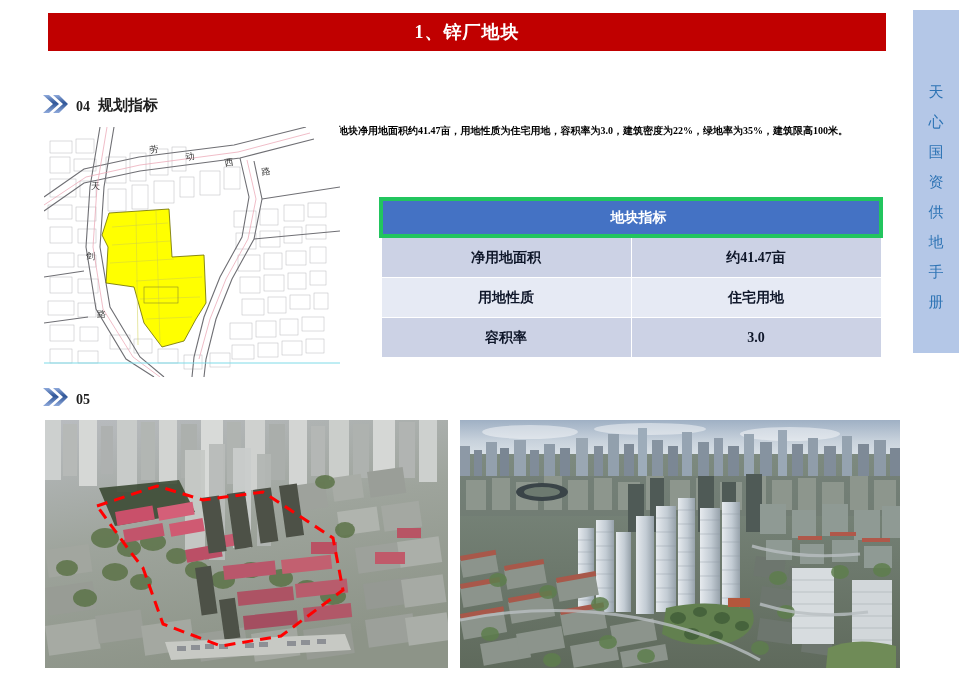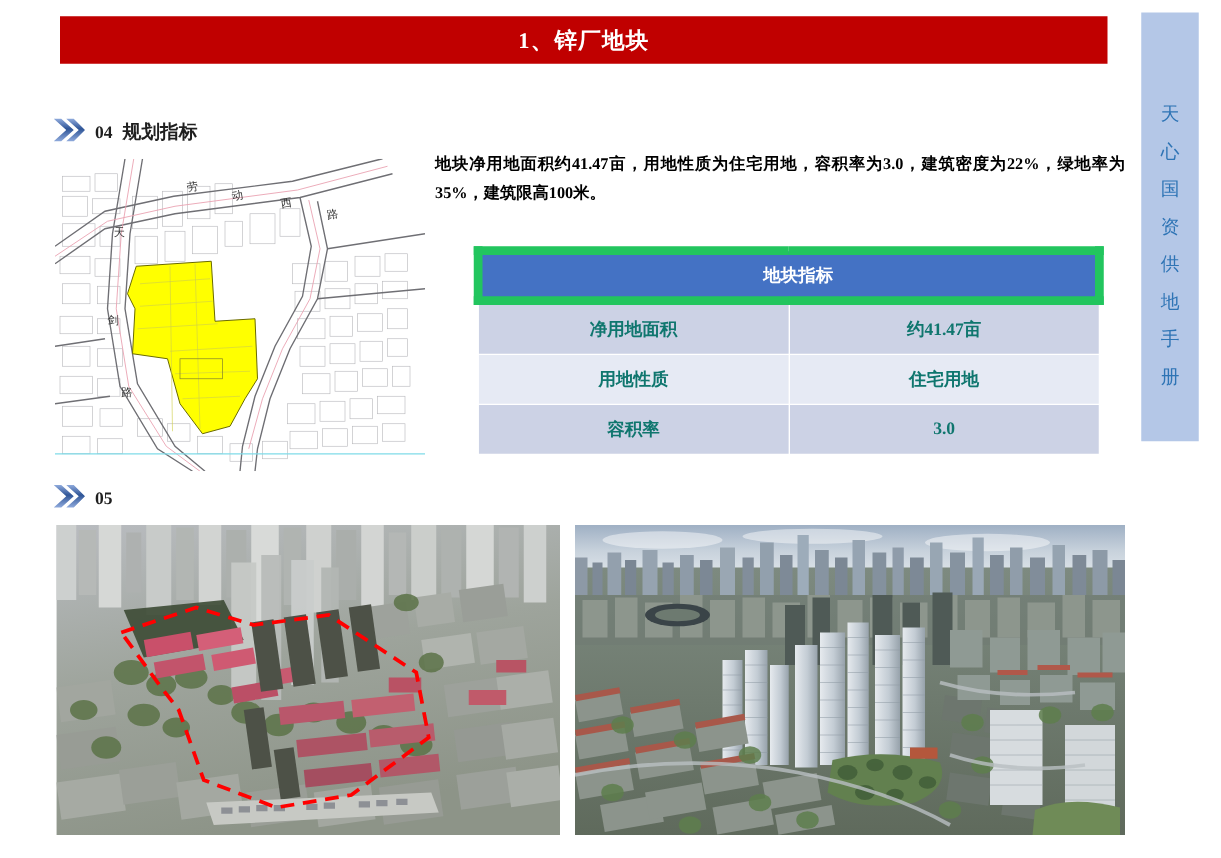--- a/index.html
+++ b/index.html
@@ -78,54 +78,53 @@
     margin-left: 8px;
     font-family: "Liberation Serif", "DejaVu Serif", serif;
   }
 
   
   .para {
     position: absolute;
     left: 338px;
     top: 119px;
     width: 552px;
-    font-size: 13px;
+    font-size: 10px;
     font-weight: bold;
     line-height: 23px;
     color: #000000;
     font-family: "Liberation Serif", "DejaVu Serif", serif;
     text-align: justify;
-    margin-left: 10px;
   }
 
   
   .ind-table {
     position: absolute;
     left: 379px;
     top: 197px;
     width: 504px;
     border-collapse: collapse;
     font-family: "Liberation Serif", "DejaVu Serif", serif;
   }
   .ind-table th {
     background: #4472c4;
     color: #ffffff;
     font-size: 14px;
     font-weight: bold;
     height: 31px;
     text-align: center;
-    border: 7px solid #22c55e;
+    border: 4px solid #22c55e;
     padding-left: 16px;
   }
   .ind-table td {
     height: 37px;
     text-align: center;
     font-size: 14px;
     font-weight: bold;
-    color: #0f766e;
+    color: #0f172a;
     border: 1px solid #ffffff;
     width: 50%;
   }
   .ind-table tr.row-a td { background: #ccd2e5; }
   .ind-table tr.row-b td { background: #e6eaf4; }
 
   
   .map-fig {
     position: absolute;
     left: 44px;

